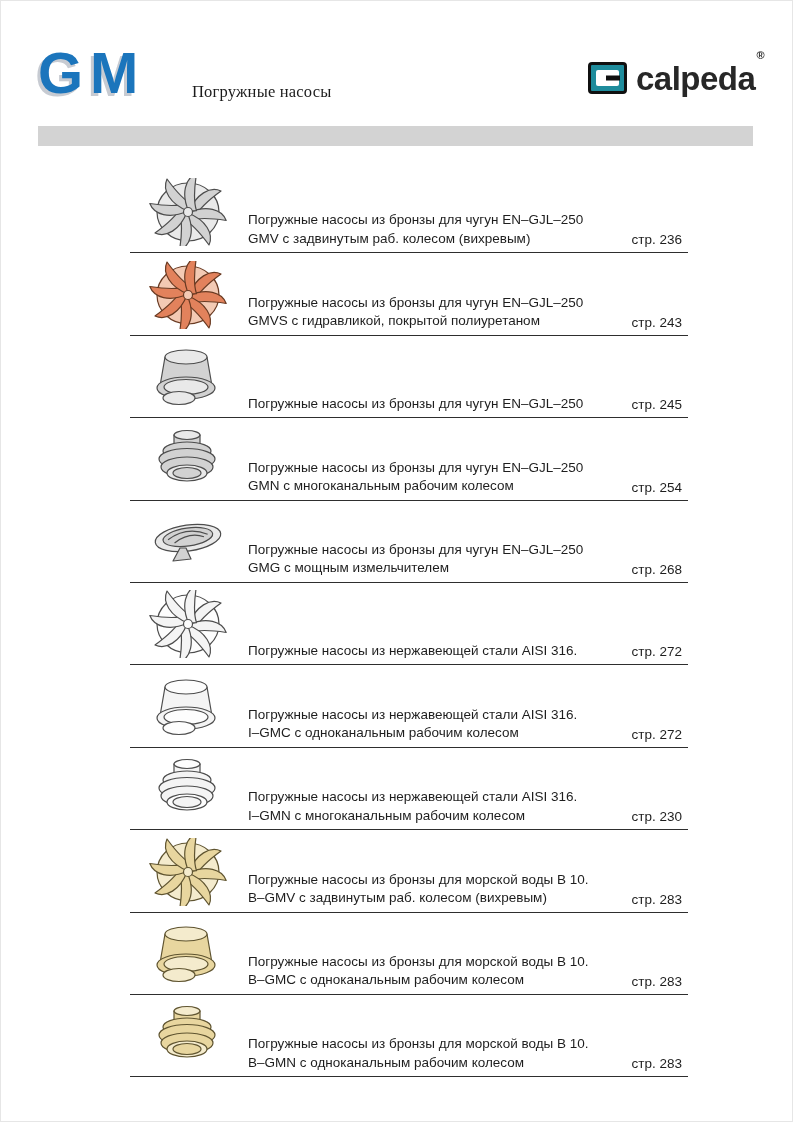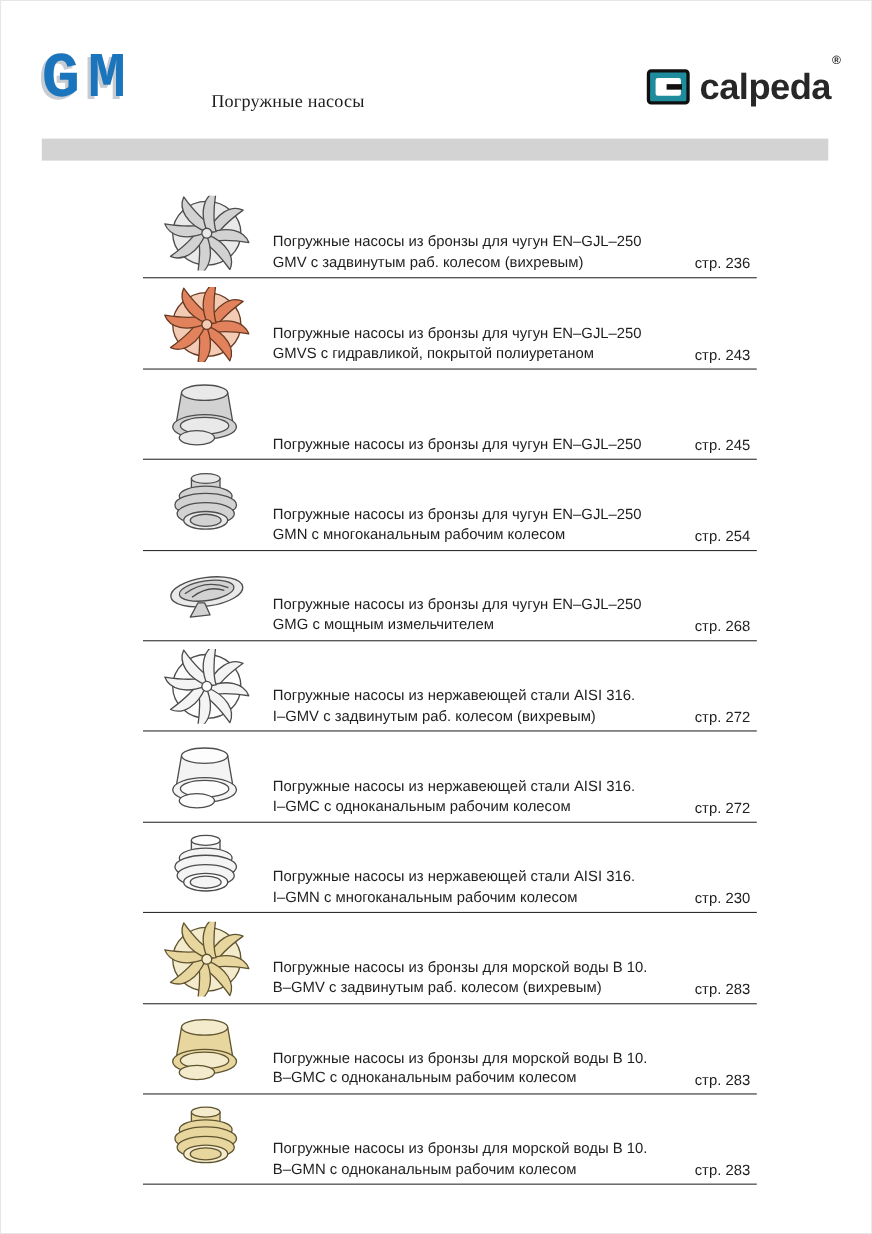--- a/index.html
+++ b/index.html
@@ -18,21 +18,21 @@
     font-size:58px;font-weight:bold;letter-spacing:7px;
     line-height:1;
     text-shadow:-3px 3px 0 #c7cbd2;
   }
   .page-title{
     position:absolute;left:192px;top:82px;
     font-size:16.5px;color:#1c1c1c;letter-spacing:0.2px;font-family:Liberation Serif, serif;
   }
   .brand{
     position:absolute;top:62px;right:30px;
-    display:flex;align-items:flex-end;gap:9px;
+    display:flex;align-items:flex-start;gap:9px;
   }
   .brand-icon{
     position:relative;width:33px;height:26px;
     border:3px solid #101010;border-radius:4px;
     flex:0 0 auto;
   }
   .brand-icon .c-shape{
     position:absolute;left:5px;top:5px;right:5px;bottom:5px;
     background:#ffffff;border-radius:2px;
   }
@@ -77,21 +77,21 @@
   .footer-page-number{
     position:absolute;left:0;right:0;top:1089px;
     text-align:center;font-size:13px;color:#2a2a2a;
   }
 </style>
 </head>
 <body>
 
 <div class="page">
 
-  <div class="gm-code" style="color: rgb(27, 117, 188); font-family: Liberation Mono, monospace;">GM</div>
+  <div class="gm-code" style="color: rgb(27, 117, 188);">GM</div>
 
   <div class="page-title">Погружные насосы</div>
 
   <div class="brand">
     <span class="brand-icon" style="background: rgb(30, 140, 156);">
       <span class="c-shape"></span>
     </span>
     <span class="brand-name"><span>calpeda</span><span class="brand-reg">®</span></span>
   </div>
 
@@ -195,21 +195,20 @@
               <path transform="rotate(135)" d="M1,0 C8,-18 22,-26 33,-21 C22,-13 12,-5 7,5 Z" fill="#f4f4f4" stroke="#4d4d4d" stroke-width="1.2" stroke-linejoin="round"></path>
               <path transform="rotate(180)" d="M1,0 C8,-18 22,-26 33,-21 C22,-13 12,-5 7,5 Z" fill="#f4f4f4" stroke="#4d4d4d" stroke-width="1.2" stroke-linejoin="round"></path>
               <path transform="rotate(225)" d="M1,0 C8,-18 22,-26 33,-21 C22,-13 12,-5 7,5 Z" fill="#f4f4f4" stroke="#4d4d4d" stroke-width="1.2" stroke-linejoin="round"></path>
               <path transform="rotate(270)" d="M1,0 C8,-18 22,-26 33,-21 C22,-13 12,-5 7,5 Z" fill="#f4f4f4" stroke="#4d4d4d" stroke-width="1.2" stroke-linejoin="round"></path>
               <path transform="rotate(315)" d="M1,0 C8,-18 22,-26 33,-21 C22,-13 12,-5 7,5 Z" fill="#f4f4f4" stroke="#4d4d4d" stroke-width="1.2" stroke-linejoin="round"></path>
             </g>
       <circle cx="42" cy="34" r="4.5" fill="#fdfdfd" stroke="#4d4d4d" stroke-width="1.2" stroke-linejoin="round"></circle>
           </svg></div>
         <div class="row-text">
           <div>Погружные насосы из нержавеющей стали AISI 316.</div>
-          <div>I–GMV с задвинутым раб. колесом (вихревым)</div>
         </div>
         <div class="row-page">стр. 272</div>
       </div>
       <div class="row">
         <div class="row-img"><svg width="84" height="68" viewBox="0 0 84 68">
       <path d="M19,14 L14,43 L66,43 L61,14 Z" fill="#f4f4f4" stroke="#4d4d4d" stroke-width="1.2" stroke-linejoin="round"></path>
       <ellipse cx="40" cy="14" rx="21" ry="7" fill="#fdfdfd" stroke="#4d4d4d" stroke-width="1.2" stroke-linejoin="round"></ellipse>
       <ellipse cx="40" cy="45" rx="29" ry="11" fill="#f4f4f4" stroke="#4d4d4d" stroke-width="1.2" stroke-linejoin="round"></ellipse>
       <ellipse cx="40" cy="44" rx="22" ry="7.5" fill="#fdfdfd" stroke="#4d4d4d" stroke-width="1.2" stroke-linejoin="round"></ellipse>
       <ellipse cx="33" cy="55" rx="16" ry="6.5" fill="#fdfdfd" stroke="#4d4d4d" stroke-width="1.2" stroke-linejoin="round"></ellipse>

